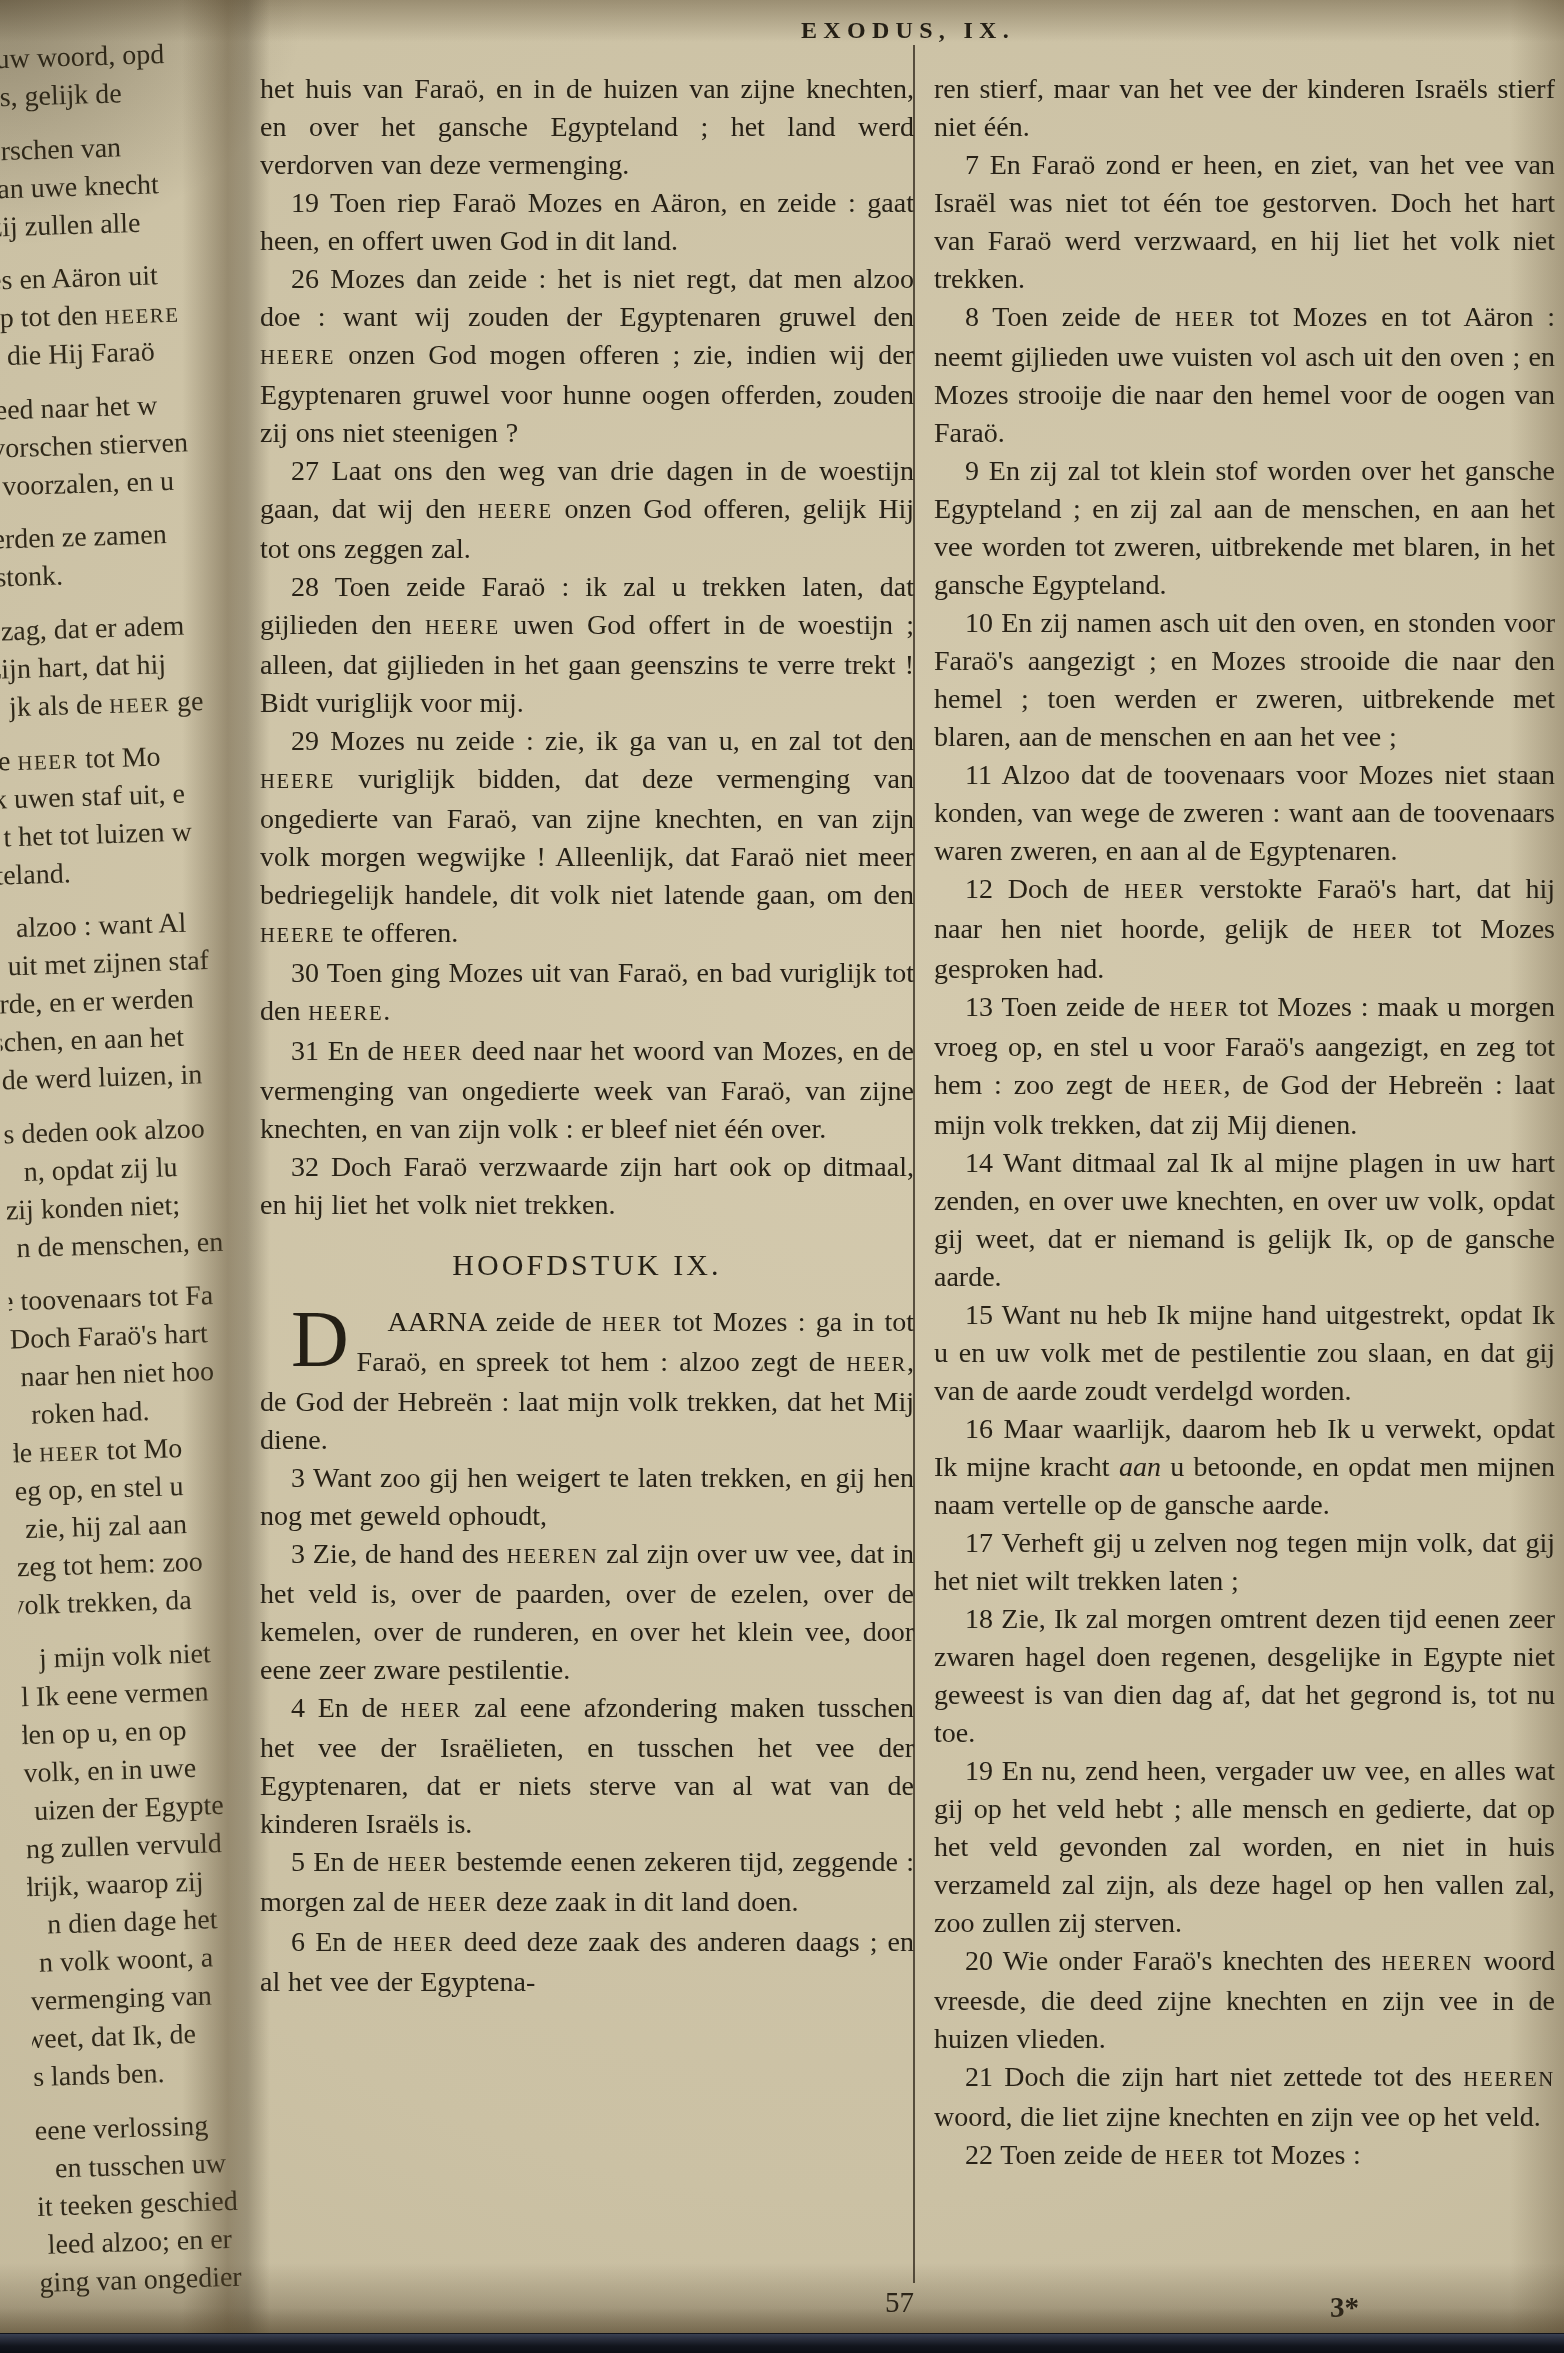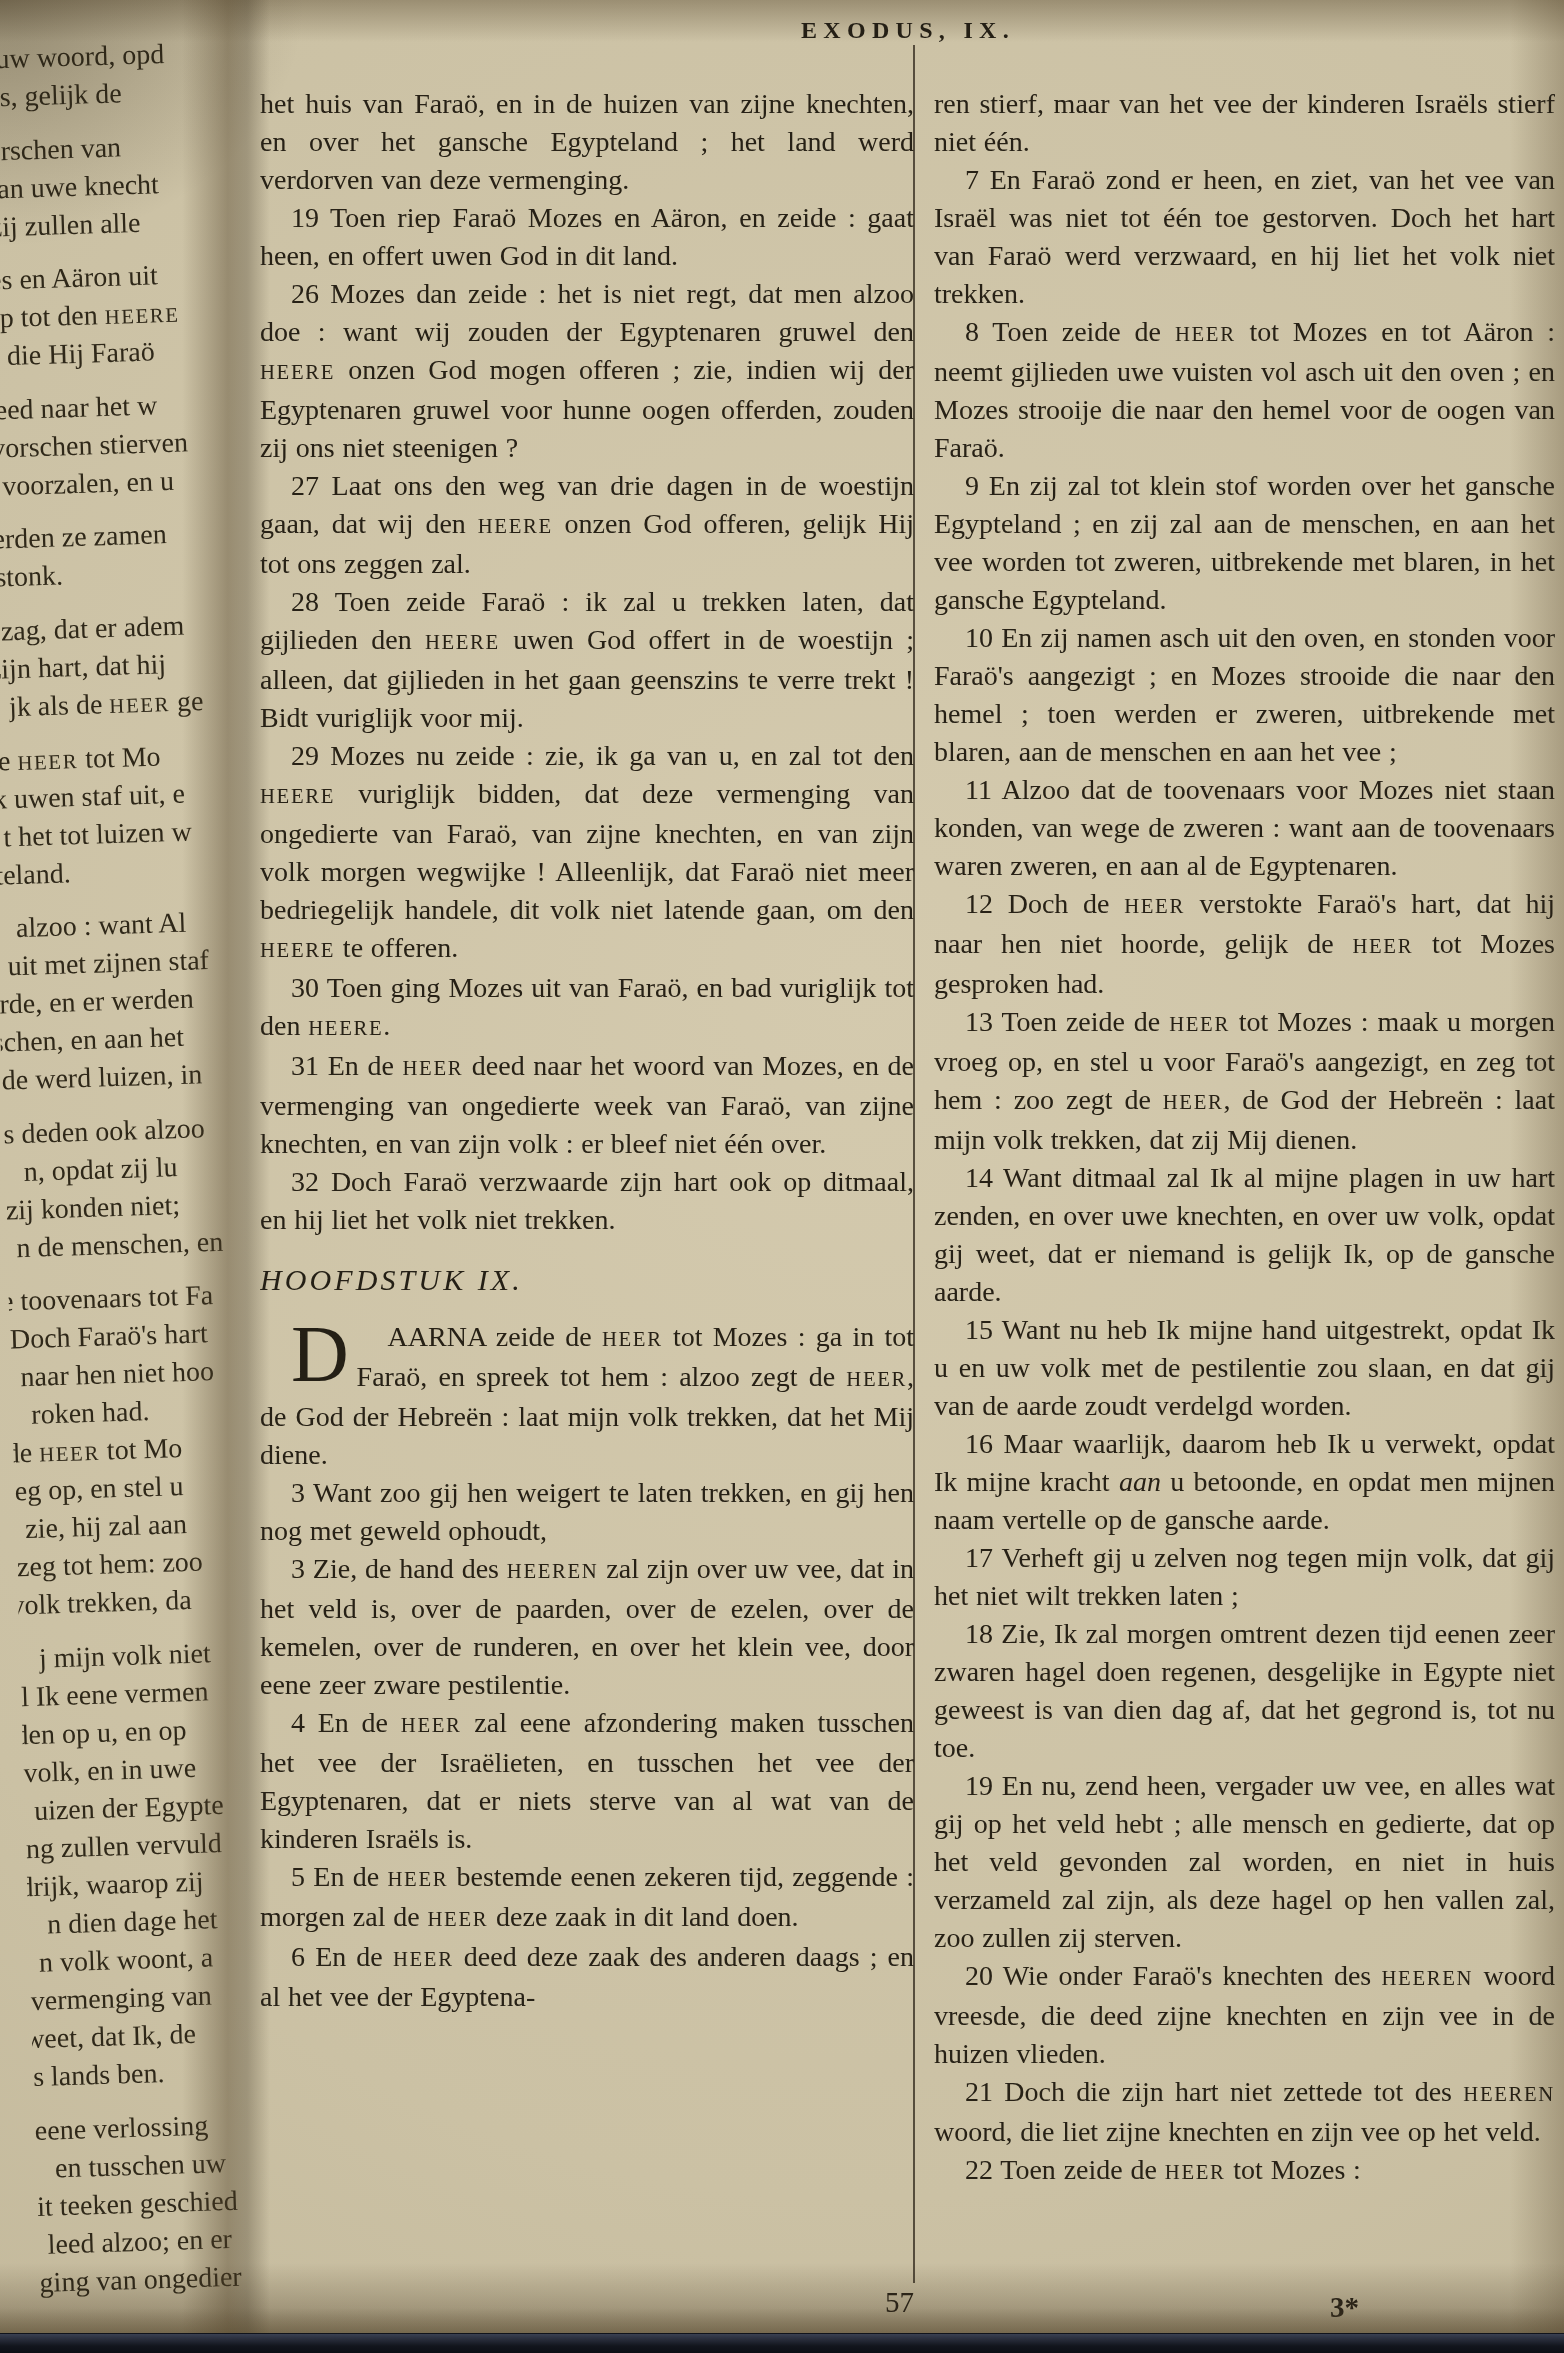--- a/index.html
+++ b/index.html
@@ -52,24 +52,24 @@
     background: rgba(45,38,26,0.75);
   }
   .col {
     position:absolute; top:70px; height:2213px; overflow:hidden;
     font-size:28px; line-height:38px; color:#272116;
     text-align:justify; word-spacing:0.8px;
   }
   .col-left  { left:260px;  width:654px; }
   .col-right { left:934px; width:621px; }
   .para { margin:0; text-indent:31px; }
-  .para.noindent { text-indent:0;margin-top:15px; }
+  .para.noindent { text-indent:0; }
   .chapter-heading {
-    font-size:30px; letter-spacing:3.1px;
-    margin:22px 0 19px 0; color:#241f15;font-style:italic;
+    text-align:center; font-size:30px; letter-spacing:3.1px;
+    margin:22px 0 19px 0; color:#241f15;
   }
   .dropcap {
     float:left; font-size:80px; line-height:63px;
     padding:4.7px 7.8px 0 0; color:#241f15;
   }
   .sc { font-size:0.74em; letter-spacing:0.08em; }
   em { }
 
   .page-number {
     position:absolute; left:260px; width:654px; top:2286px;

